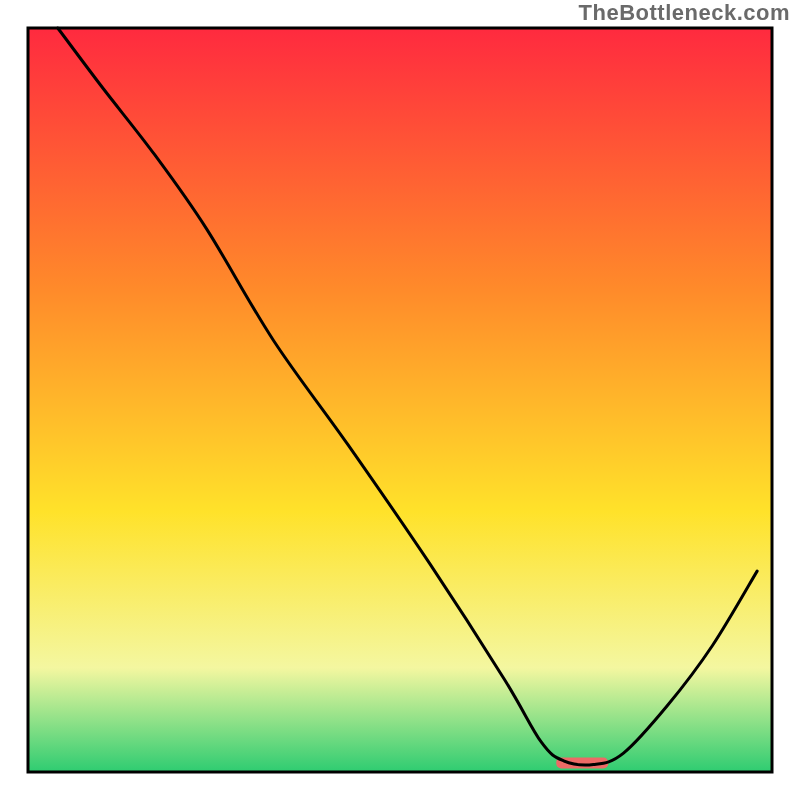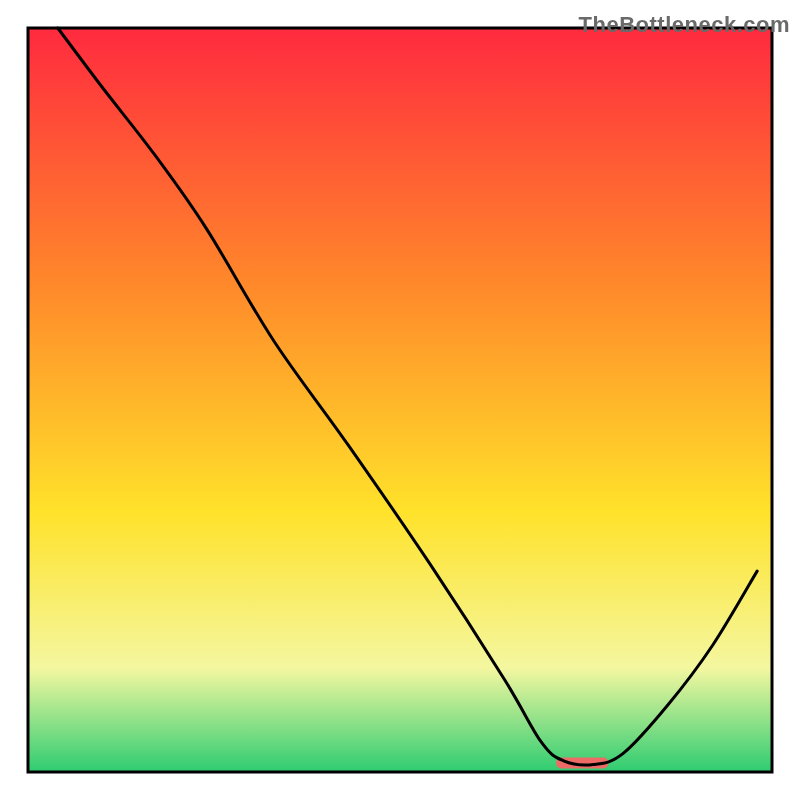--- a/index.html
+++ b/index.html
@@ -11,21 +11,21 @@
     background: #ffffff;
     font-family: Arial, Helvetica, sans-serif;
   }
   .chart-wrap {
     position: relative;
     width: 800px;
     height: 800px;
   }
   .watermark {
     position: absolute;
-    top: 12px;
+    top: 0;
     right: 10px;
     font-size: 22px;
     font-weight: bold;
     color: #6a6a6a;
     letter-spacing: 0.5px;
     z-index: 10;
     user-select: none;
   }
   svg.plot {
     position: absolute;

